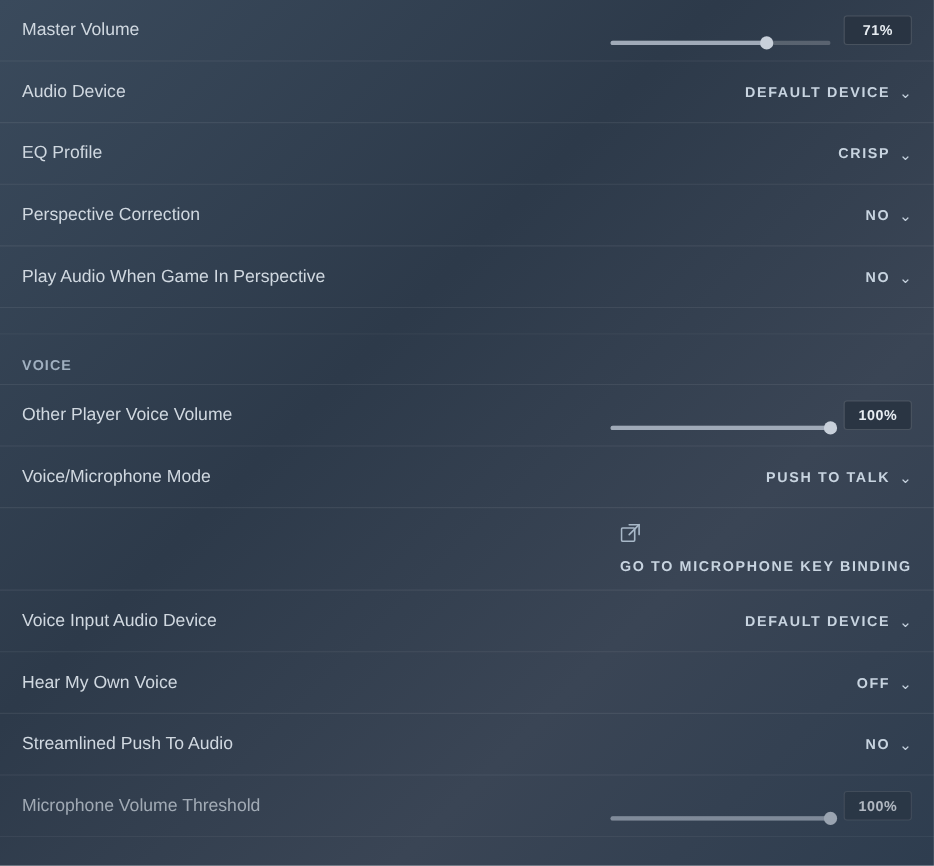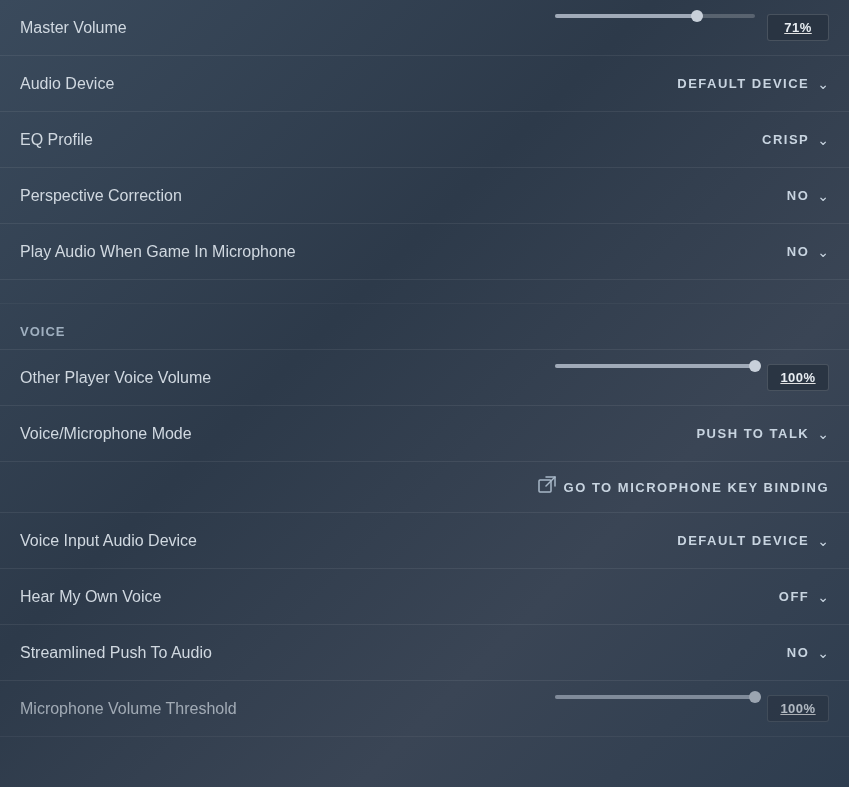--- a/index.html
+++ b/index.html
@@ -33,23 +33,22 @@
 
     .setting-label {
       font-size: 16px;
       color: #d0d8e0;
       font-weight: 400;
       flex-shrink: 0;
     }
 
     .setting-control {
       display: flex;
-      align-items: flex-start;
+      align-items: flex-end;
       gap: 12px;
-      text-decoration: underline;
     }
 
     .slider-track {
       width: 200px;
       height: 4px;
       background: rgba(255,255,255,0.2);
       border-radius: 2px;
       position: relative;
     }
 
@@ -116,23 +115,24 @@
     .link-row {
       display: flex;
       align-items: center;
       justify-content: flex-end;
       padding: 14px 20px;
       border-bottom: 1px solid rgba(255,255,255,0.07);
     }
 
     .external-link {
       display: flex;
-      align-items: center;
+      align-items: flex-start;
       gap: 8px;
       cursor: pointer;
+      flex-direction: column;
     }
 
     .external-link-icon {
       color: #a8b8c8;
       font-size: 16px;
     }
 
     .external-link-text {
       font-size: 13px;
       font-weight: 700;
@@ -182,21 +182,21 @@
 
   <div class="setting-row">
     <span class="setting-label">Perspective Correction</span>
     <div class="dropdown-control">
       <span class="dropdown-label">NO</span>
       <span class="chevron-icon">⌄</span>
     </div>
   </div>
 
   <div class="setting-row">
-    <span class="setting-label">Play Audio When Game In Microphone</span>
+    <span class="setting-label">Play Audio When Game In Perspective</span>
     <div class="dropdown-control">
       <span class="dropdown-label">NO</span>
       <span class="chevron-icon">⌄</span>
     </div>
   </div>
 
   <div class="spacer-row"></div>
 
   <div class="section-header">
     <span>Voice</span>

